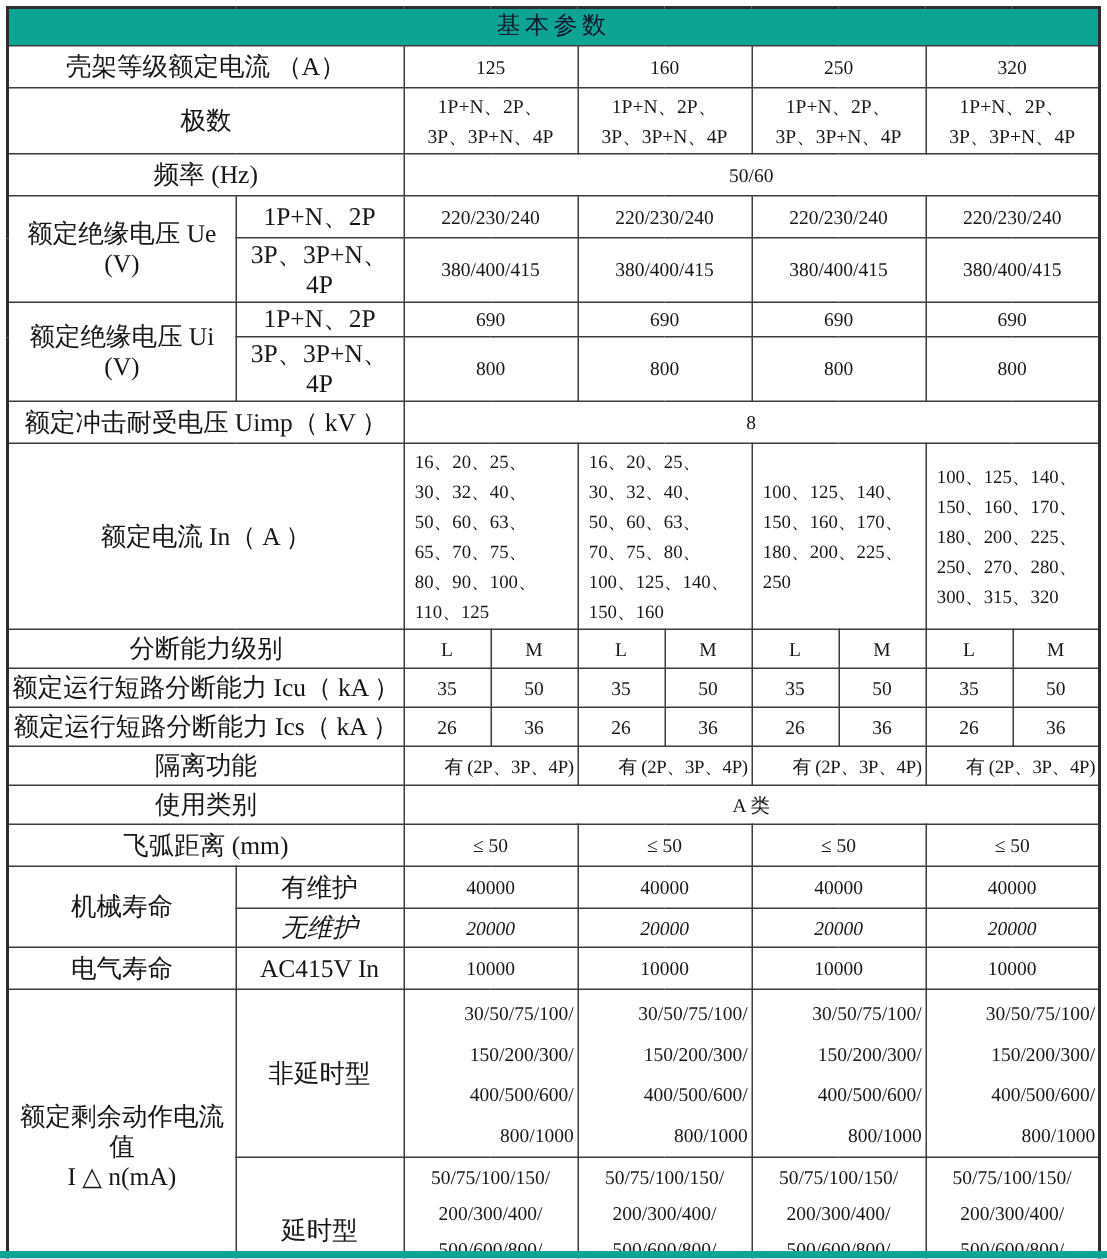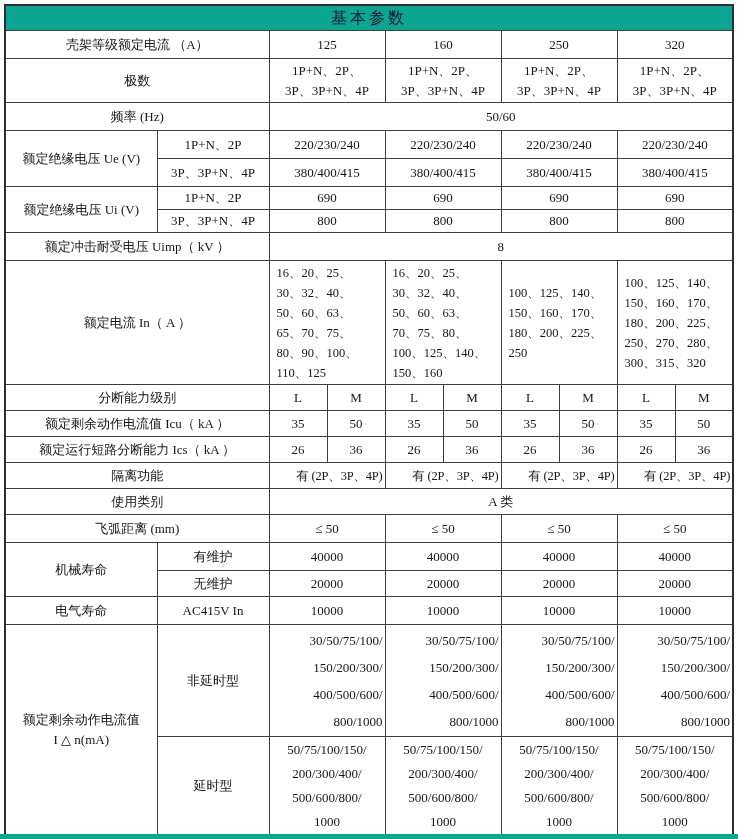--- a/index.html
+++ b/index.html
@@ -17,40 +17,40 @@
   .spec th, .spec td {
     border:1px solid var(--border);
     text-align:center; vertical-align:middle;
     font-size:13px; line-height:20px;
     padding:1px 2px; white-space:pre-line; overflow:hidden;
   }
   .spec .cell-header {
     background:var(--accent); color:#0f172a;
     font-size:16px; font-weight:400; letter-spacing:3px; line-height:22px;
   }
-  .spec .cell-label, .spec .cell-sublabel { font-size:13px; }
+  .spec .cell-label, .spec .cell-sublabel { font-size:17px; }
   
   tbody tr:nth-child(1)  { height:25px; }
   tbody tr:nth-child(2)  { height:28px; }
   tbody tr:nth-child(3)  { height:44px; }
   tbody tr:nth-child(4)  { height:28px; }
   tbody tr:nth-child(5)  { height:28px; }
   tbody tr:nth-child(6)  { height:28px; }
   tbody tr:nth-child(7)  { height:22px;padding-left:12px; }
   tbody tr:nth-child(8)  { height:22px; }
   tbody tr:nth-child(9)  { height:28px; }
   tbody tr:nth-child(10) { height:124px; }
   tbody tr:nth-child(11) { height:26px; }
   tbody tr:nth-child(12) { height:26px; }
   tbody tr:nth-child(13) { height:26px; }
   tbody tr:nth-child(14) { height:26px; }
   tbody tr:nth-child(15) { height:26px; }
   tbody tr:nth-child(16) { height:28px; }
   tbody tr:nth-child(17) { height:28px; }
-  tbody tr:nth-child(18) { height:26px; }
+  tbody tr:nth-child(18) { height:26px;font-style:italic; }
   tbody tr:nth-child(19) { height:28px; }
   tbody tr:nth-child(20) { height:112px; }
   tbody tr:nth-child(21) { height:100px; }
   
   tr[data-name="row-rated-current-in"] .cell-value {
     text-align:left; padding-left:7px; font-size:12.5px; line-height:20px;
   }
   
   tr[data-name="row-residual-non-delay"] .cell-value { line-height:27px;text-align:right; }
   tr[data-name="row-residual-delay"] .cell-value { line-height:24px; }
@@ -166,21 +166,21 @@
           <td class="cell-value" data-name="breaking-capacity-class-value-1">L</td>
           <td class="cell-value" data-name="breaking-capacity-class-value-2">M</td>
           <td class="cell-value" data-name="breaking-capacity-class-value-3">L</td>
           <td class="cell-value" data-name="breaking-capacity-class-value-4">M</td>
           <td class="cell-value" data-name="breaking-capacity-class-value-5">L</td>
           <td class="cell-value" data-name="breaking-capacity-class-value-6">M</td>
           <td class="cell-value" data-name="breaking-capacity-class-value-7">L</td>
           <td class="cell-value" data-name="breaking-capacity-class-value-8">M</td>
         </tr>
         <tr data-name="row-icu">
-          <td colspan="2" class="cell-label" data-name="icu-label-0">额定剩余动作电流值 Icu（ kA ）</td>
+          <td colspan="2" class="cell-label" data-name="icu-label-0">额定运行短路分断能力 Icu（ kA ）</td>
           <td class="cell-value" data-name="icu-value-1">35</td>
           <td class="cell-value" data-name="icu-value-2">50</td>
           <td class="cell-value" data-name="icu-value-3">35</td>
           <td class="cell-value" data-name="icu-value-4">50</td>
           <td class="cell-value" data-name="icu-value-5">35</td>
           <td class="cell-value" data-name="icu-value-6">50</td>
           <td class="cell-value" data-name="icu-value-7">35</td>
           <td class="cell-value" data-name="icu-value-8">50</td>
         </tr>
         <tr data-name="row-ics">

